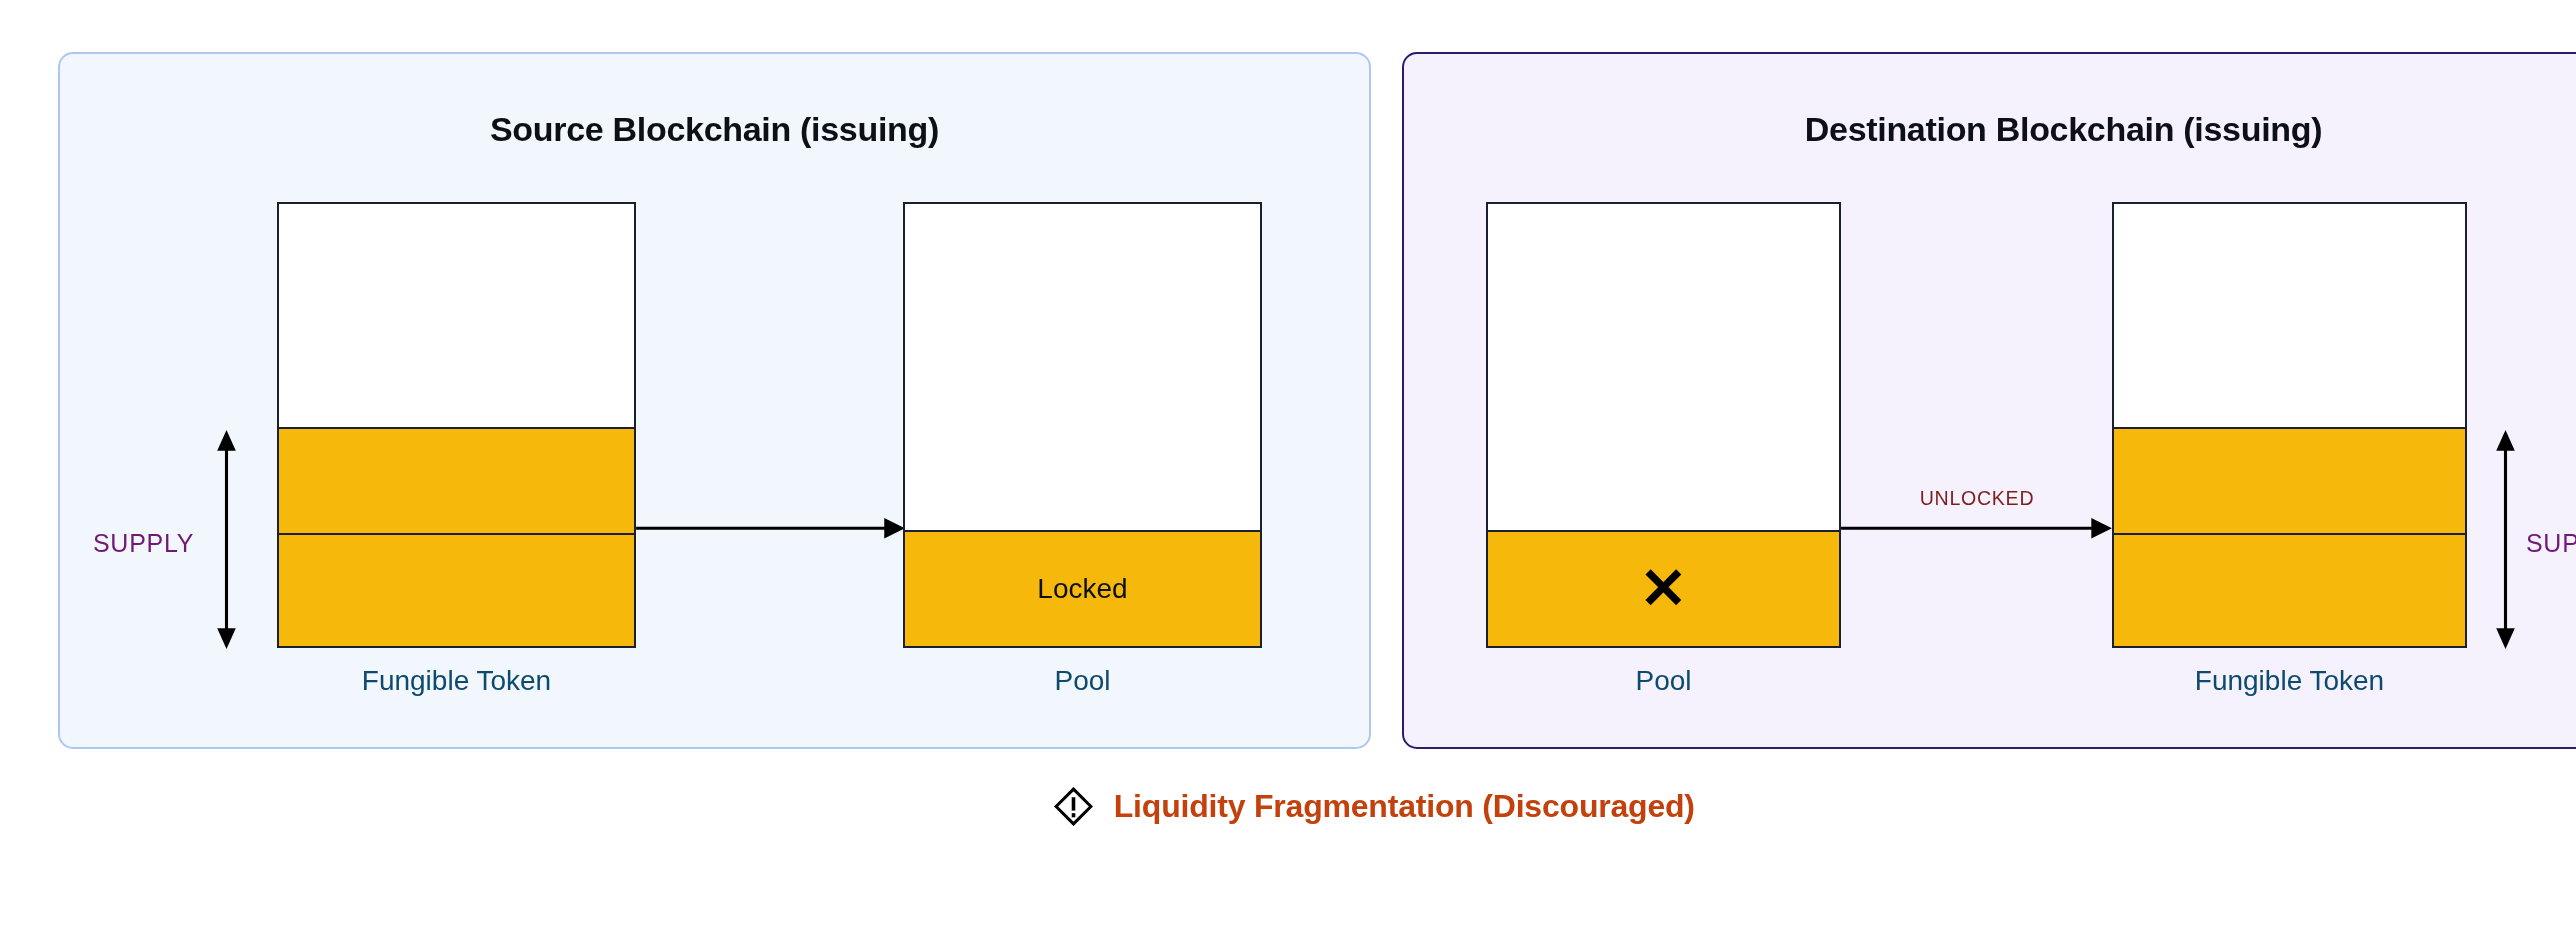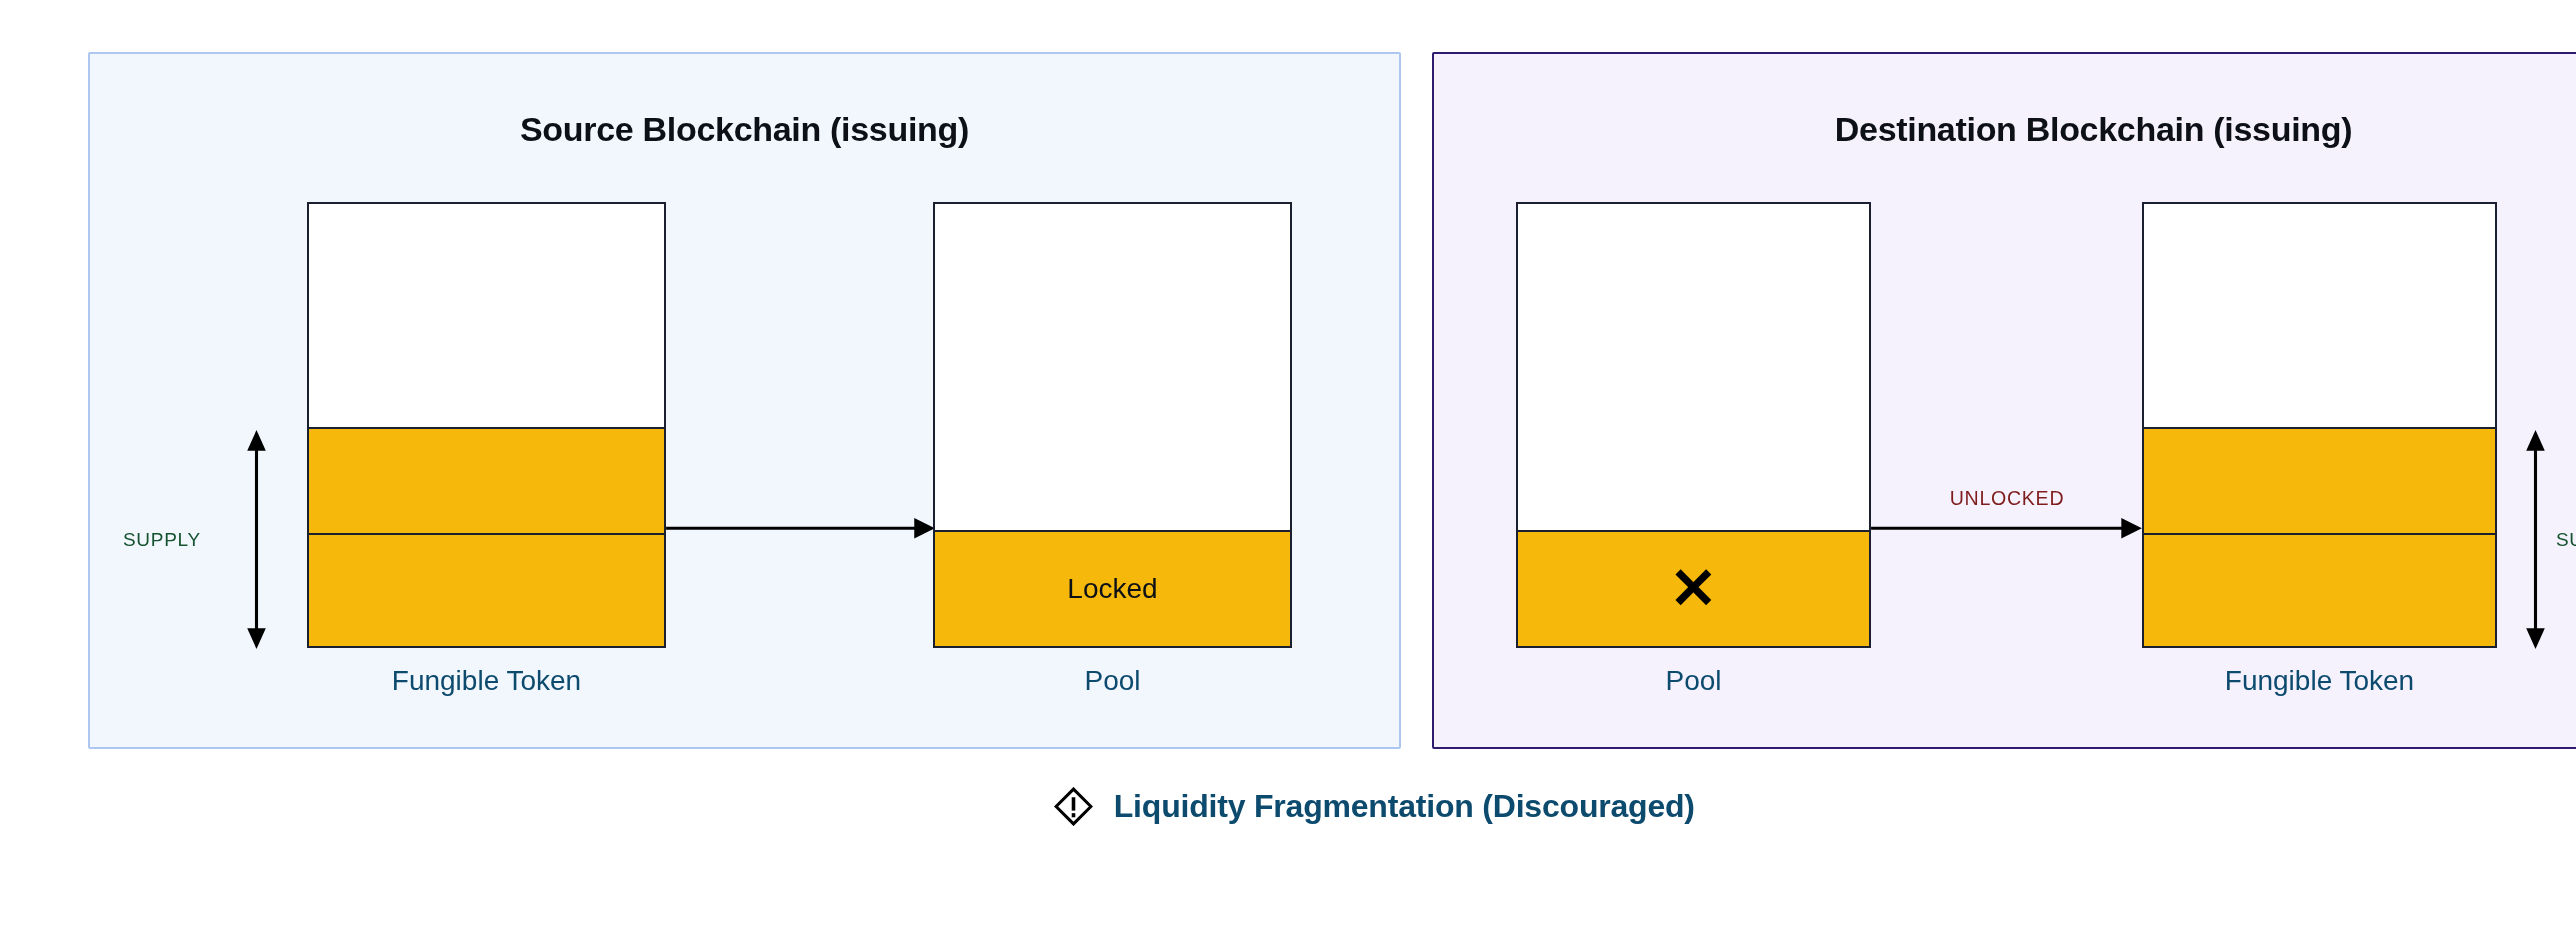--- a/index.html
+++ b/index.html
@@ -1,20 +1,20 @@
 <!DOCTYPE html>
 <html style="font-size:8.2px"><head>
 <meta charset="utf-8">
 <style>
   html,body{margin:0;padding:0;background:#ffffff;}
   body{width:2749px;height:938px;font-family:"Liberation Sans",sans-serif;-webkit-font-smoothing:antialiased;}
   .stage{position:relative;width:2749px;height:938px;background:#ffffff;overflow:hidden;}
 
   
-  .panel{position:absolute;box-sizing:border-box;border-radius:2px;margin-left:30px;}
+  .panel{position:absolute;box-sizing:border-box;border-radius:15px;}
   #panel-source{left:58px;top:52px;width:1313px;height:697px;
     background:#f2f6fd;border:2.1px solid #aec7f0;}
   #panel-destination{left:1402px;top:52px;width:1323px;height:697px;
     background:#f5f2fd;border:2.1px solid #2e1a6e;}
 
   .panel-title{position:absolute;left:0;right:0;top:56px;text-align:center;
     font-size:34px;font-weight:700;color:#0d1117;letter-spacing:-0.3px;white-space:nowrap;}
 
   
   .bar{position:absolute;box-sizing:border-box;background:#ffffff;
@@ -24,33 +24,33 @@
   .seg.divided{border-top:2.6px solid #1b2030;}
   .seg-label{font-size:28px;font-weight:400;color:#0d1117;line-height:1;}
   .seg-x{font-size:57px;font-weight:700;color:#000000;line-height:0.8;
     font-family:"Liberation Sans",sans-serif;}
 
   .bar-caption{position:absolute;text-align:center;font-size:28px;
     font-weight:500;color:#0c4a6e;white-space:nowrap;}
 
   
   .supply-arrow{position:absolute;}
-  .supply-label{position:absolute;font-size:19px;font-weight:400;color:#14532d;
+  .supply-label{position:absolute;font-size:25px;font-weight:400;color:#701a75;
     letter-spacing:0.7px;white-space:nowrap;}
 
   
   .flow-arrow{position:absolute;}
   .flow-label{position:absolute;font-size:19.6px;font-weight:400;color:#7f1d1d;
     letter-spacing:0.7px;white-space:nowrap;text-align:center;}
 
   
   #footer-note{position:absolute;left:0;right:0;top:787px;
     display:flex;align-items:center;justify-content:center;gap:20.6px;}
   #footer-note .warn-icon{flex:0 0 auto;display:block;}
-  #footer-note .note-text{font-size:32px;font-weight:700;color:#0c4a6e;
+  #footer-note .note-text{font-size:32px;font-weight:700;color:#c2410c;
     letter-spacing:-0.2px;white-space:nowrap;}
 </style>
 </head>
 <body>
 
 <div class="stage">
 
   <div class="panel" id="panel-source">
 
     <div class="panel-title">Source Blockchain (issuing)</div>

